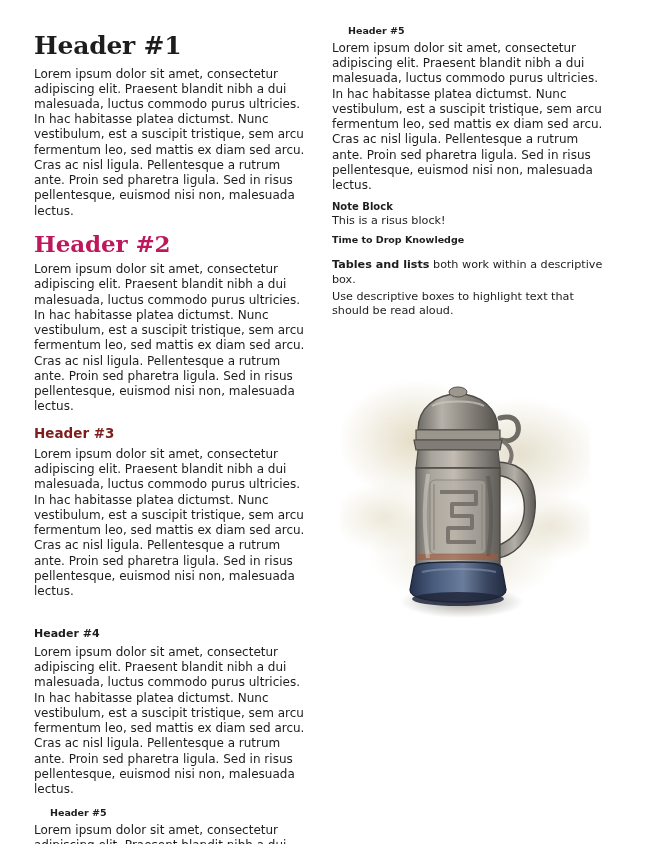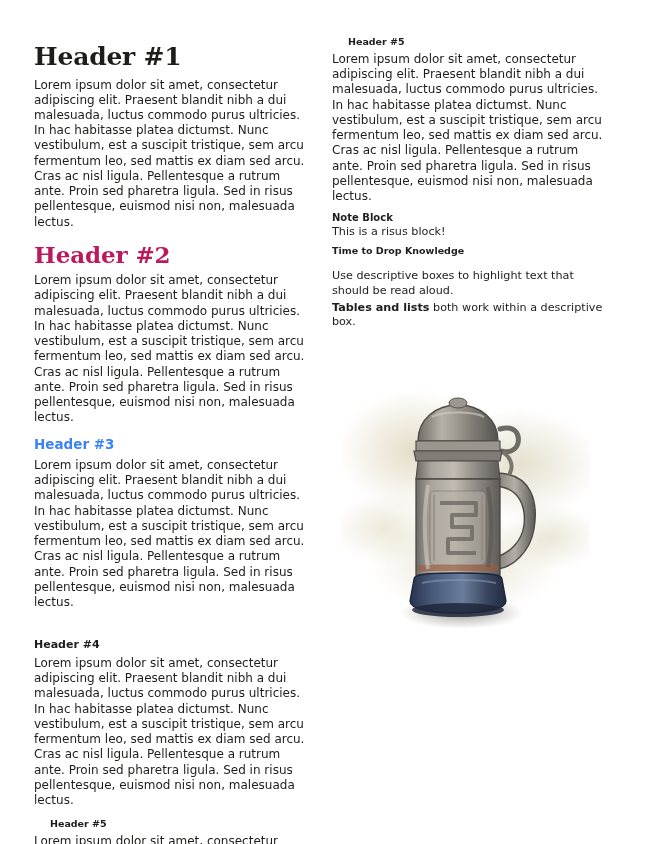--- a/index.html
+++ b/index.html
@@ -12,21 +12,21 @@
     background: #ffffff;
     font-family: "DejaVu Sans", sans-serif;
     color: #1d1d1b;
     overflow: hidden;
   }
   .page {
     position: relative;
     width: 652px;
     height: 844px;
     box-sizing: border-box;
-    padding: 37px 34px 20px 34px;
+    padding: 26px 34px 20px 34px;
   }
   .columns {
     display: flex;
     gap: 26px;
     align-items: flex-start;
   }
   .col {
     width: 272px;
     flex: 0 0 272px;
   }
@@ -55,21 +55,21 @@
     margin: 12px 0 6px 0;
     color: #be185d;
     letter-spacing: -0.1px;
   }
   h3.h3 {
     font-family: "DejaVu Sans", sans-serif;
     font-size: 13.5px;
     font-weight: 700;
     line-height: 1.15;
     margin: 12px 0 5px 0;
-    color: #3b82f6;
+    color: #7f1d1d;
   }
   h4.h4 {
     font-family: "DejaVu Sans", sans-serif;
     font-size: 11px;
     font-weight: 700;
     line-height: 1.15;
     margin: 29px 0 4px 0;
     color: #1d1d1b;
   }
   h5.h5 {
@@ -185,22 +185,22 @@
       <h5 class="h5 h5-top">Header #5</h5>
       <p class="body">Lorem ipsum dolor sit amet, consectetur adipiscing elit. Praesent blandit nibh a dui malesuada, luctus commodo purus ultricies. In hac habitasse platea dictumst. Nunc vestibulum, est a suscipit tristique, sem arcu fermentum leo, sed mattis ex diam sed arcu. Cras ac nisl ligula. Pellentesque a rutrum ante. Proin sed pharetra ligula. Sed in risus pellentesque, euismod nisi non, malesuada lectus.</p>
 
       <div>
         <div class="note-title">Note Block</div>
         <div class="note-text">This is a risus block!</div>
       </div>
 
       <div>
         <div class="drop-title">Time to Drop Knowledge</div>
+        <div class="desc-text"><b>Tables and lists</b><span> both work within a descriptive box.</span></div>
         <div class="desc-text">Use descriptive boxes to highlight text that should be read aloud.</div>
-        <div class="desc-text"><b>Tables and lists</b><span> both work within a descriptive box.</span></div>
       </div>
 
       <div class="illustration">
         <div class="stain"></div>
         <div class="stein-wrap">
           <svg viewBox="0 0 160 268" width="160" height="268" xmlns="http://www.w3.org/2000/svg" aria-hidden="true">
             <defs>
               <linearGradient id="bodyGrad" x1="0" y1="0" x2="1" y2="0">
                 <stop offset="0%" stop-color="#6d6a66"></stop>
                 <stop offset="18%" stop-color="#a9a49c"></stop>

